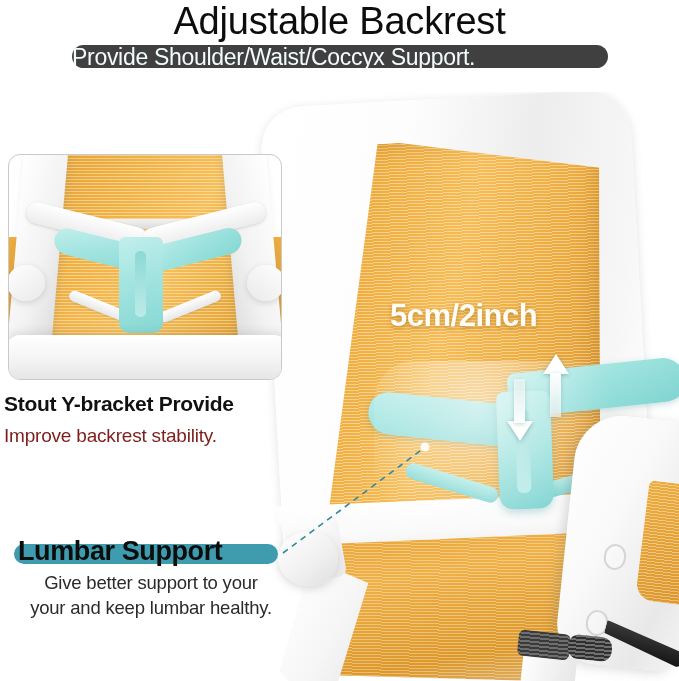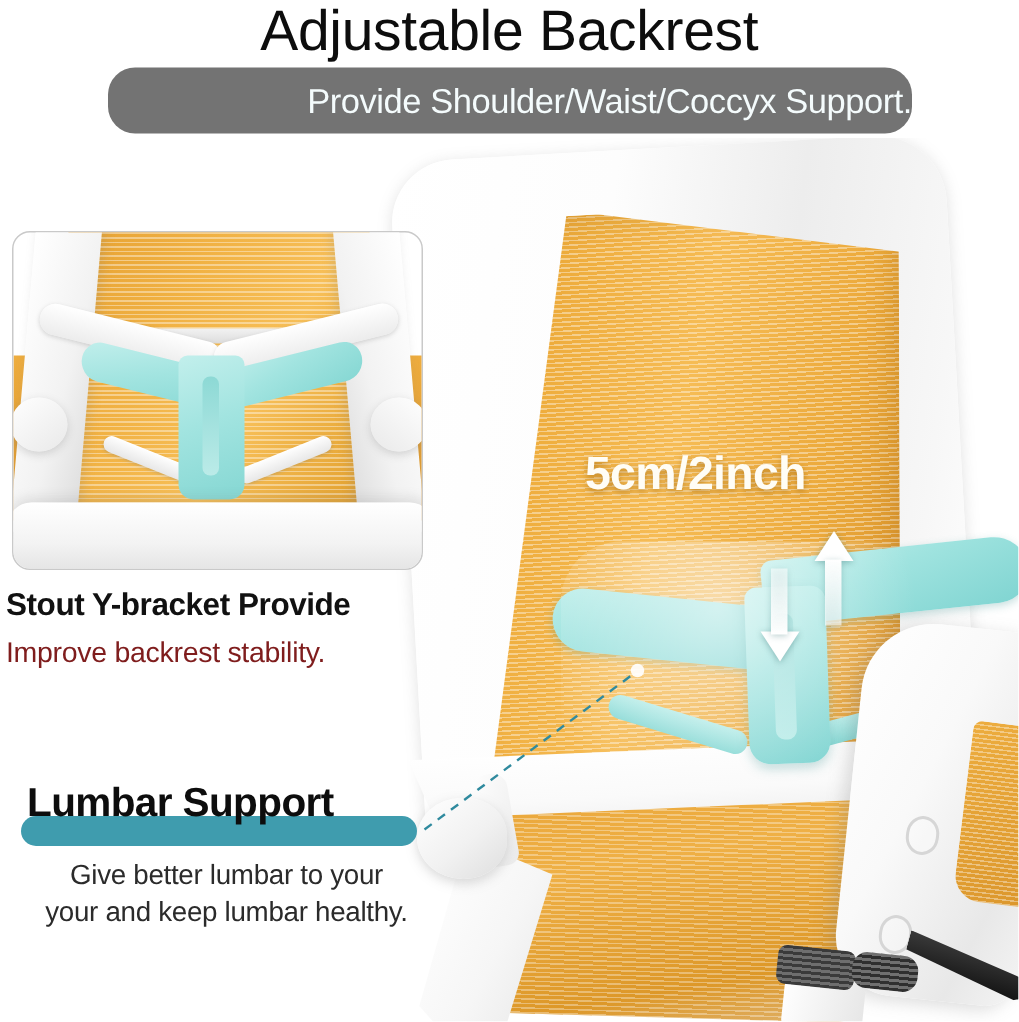--- a/index.html
+++ b/index.html
@@ -17,24 +17,24 @@
 
   #main-title {
     position:absolute; left:0; top:-1px; width:679px;
     text-align:center;
     font-size:38px; font-weight:normal; color:#0d0d0d;
     letter-spacing:-0.2px; line-height:44px;
     white-space:nowrap;
   }
 
   #subtitle-pill {
-    position:absolute; left:72px; top:45px; width:536px; height:44px;
-    background:#737373;
+    position:absolute; left:72px; top:45px; width:536px; height:23px;
+    background:#404040;
     border-radius:18px;
-    display:flex; align-items:center; justify-content:flex-end;
+    display:flex; align-items:center; justify-content:flex-start;
   }
   #subtitle-text {
     font-size:23px; font-weight:normal; color:#f4fbfc;
     line-height:26px; white-space:nowrap; letter-spacing:-0.3px;
   }
 
   
   #chair-photo {
     position:absolute; left:250px; top:92px; width:429px; height:589px;
     overflow:hidden;
@@ -345,21 +345,21 @@
     letter-spacing:-0.2px; white-space:nowrap;
   }
 
   #lumbar-block { position:absolute; left:0; top:520px; width:300px; height:110px; }
   #lumbar-highlight {
     position:absolute; left:14px; top:24px; width:264px; height:20px;
     background:#3f9cae;
     border-radius:10px;
   }
   #lumbar-heading {
-    position:absolute; left:18px; top:0px; width:280px;
+    position:absolute; left:18px; top:16px; width:280px;
     font-size:27px; font-weight:bold; color:#0d0d0d;
     letter-spacing:-0.4px; white-space:nowrap;
   }
   #lumbar-sub {
     position:absolute; left:0px; top:50px; width:302px;
     text-align:center;
     font-size:18.5px; font-weight:normal; color:#2b2b2b;
     line-height:25px; letter-spacing:-0.2px;
   }
   #lumbar-sub span { display:block; }
@@ -448,16 +448,16 @@
   <div id="ip-knob-r"></div>
 </div>
 
 <div id="ybracket-heading">Stout Y-bracket Provide</div>
 <div id="ybracket-sub">Improve backrest stability.</div>
 
 <div id="lumbar-block">
   <div id="lumbar-highlight"></div>
   <div id="lumbar-heading">Lumbar Support</div>
   <div id="lumbar-sub">
-    <span>Give better lumbar to your</span>
+    <span>Give better support to your</span>
     <span>your and keep lumbar healthy.</span>
   </div>
 </div>
 
 </body></html>

